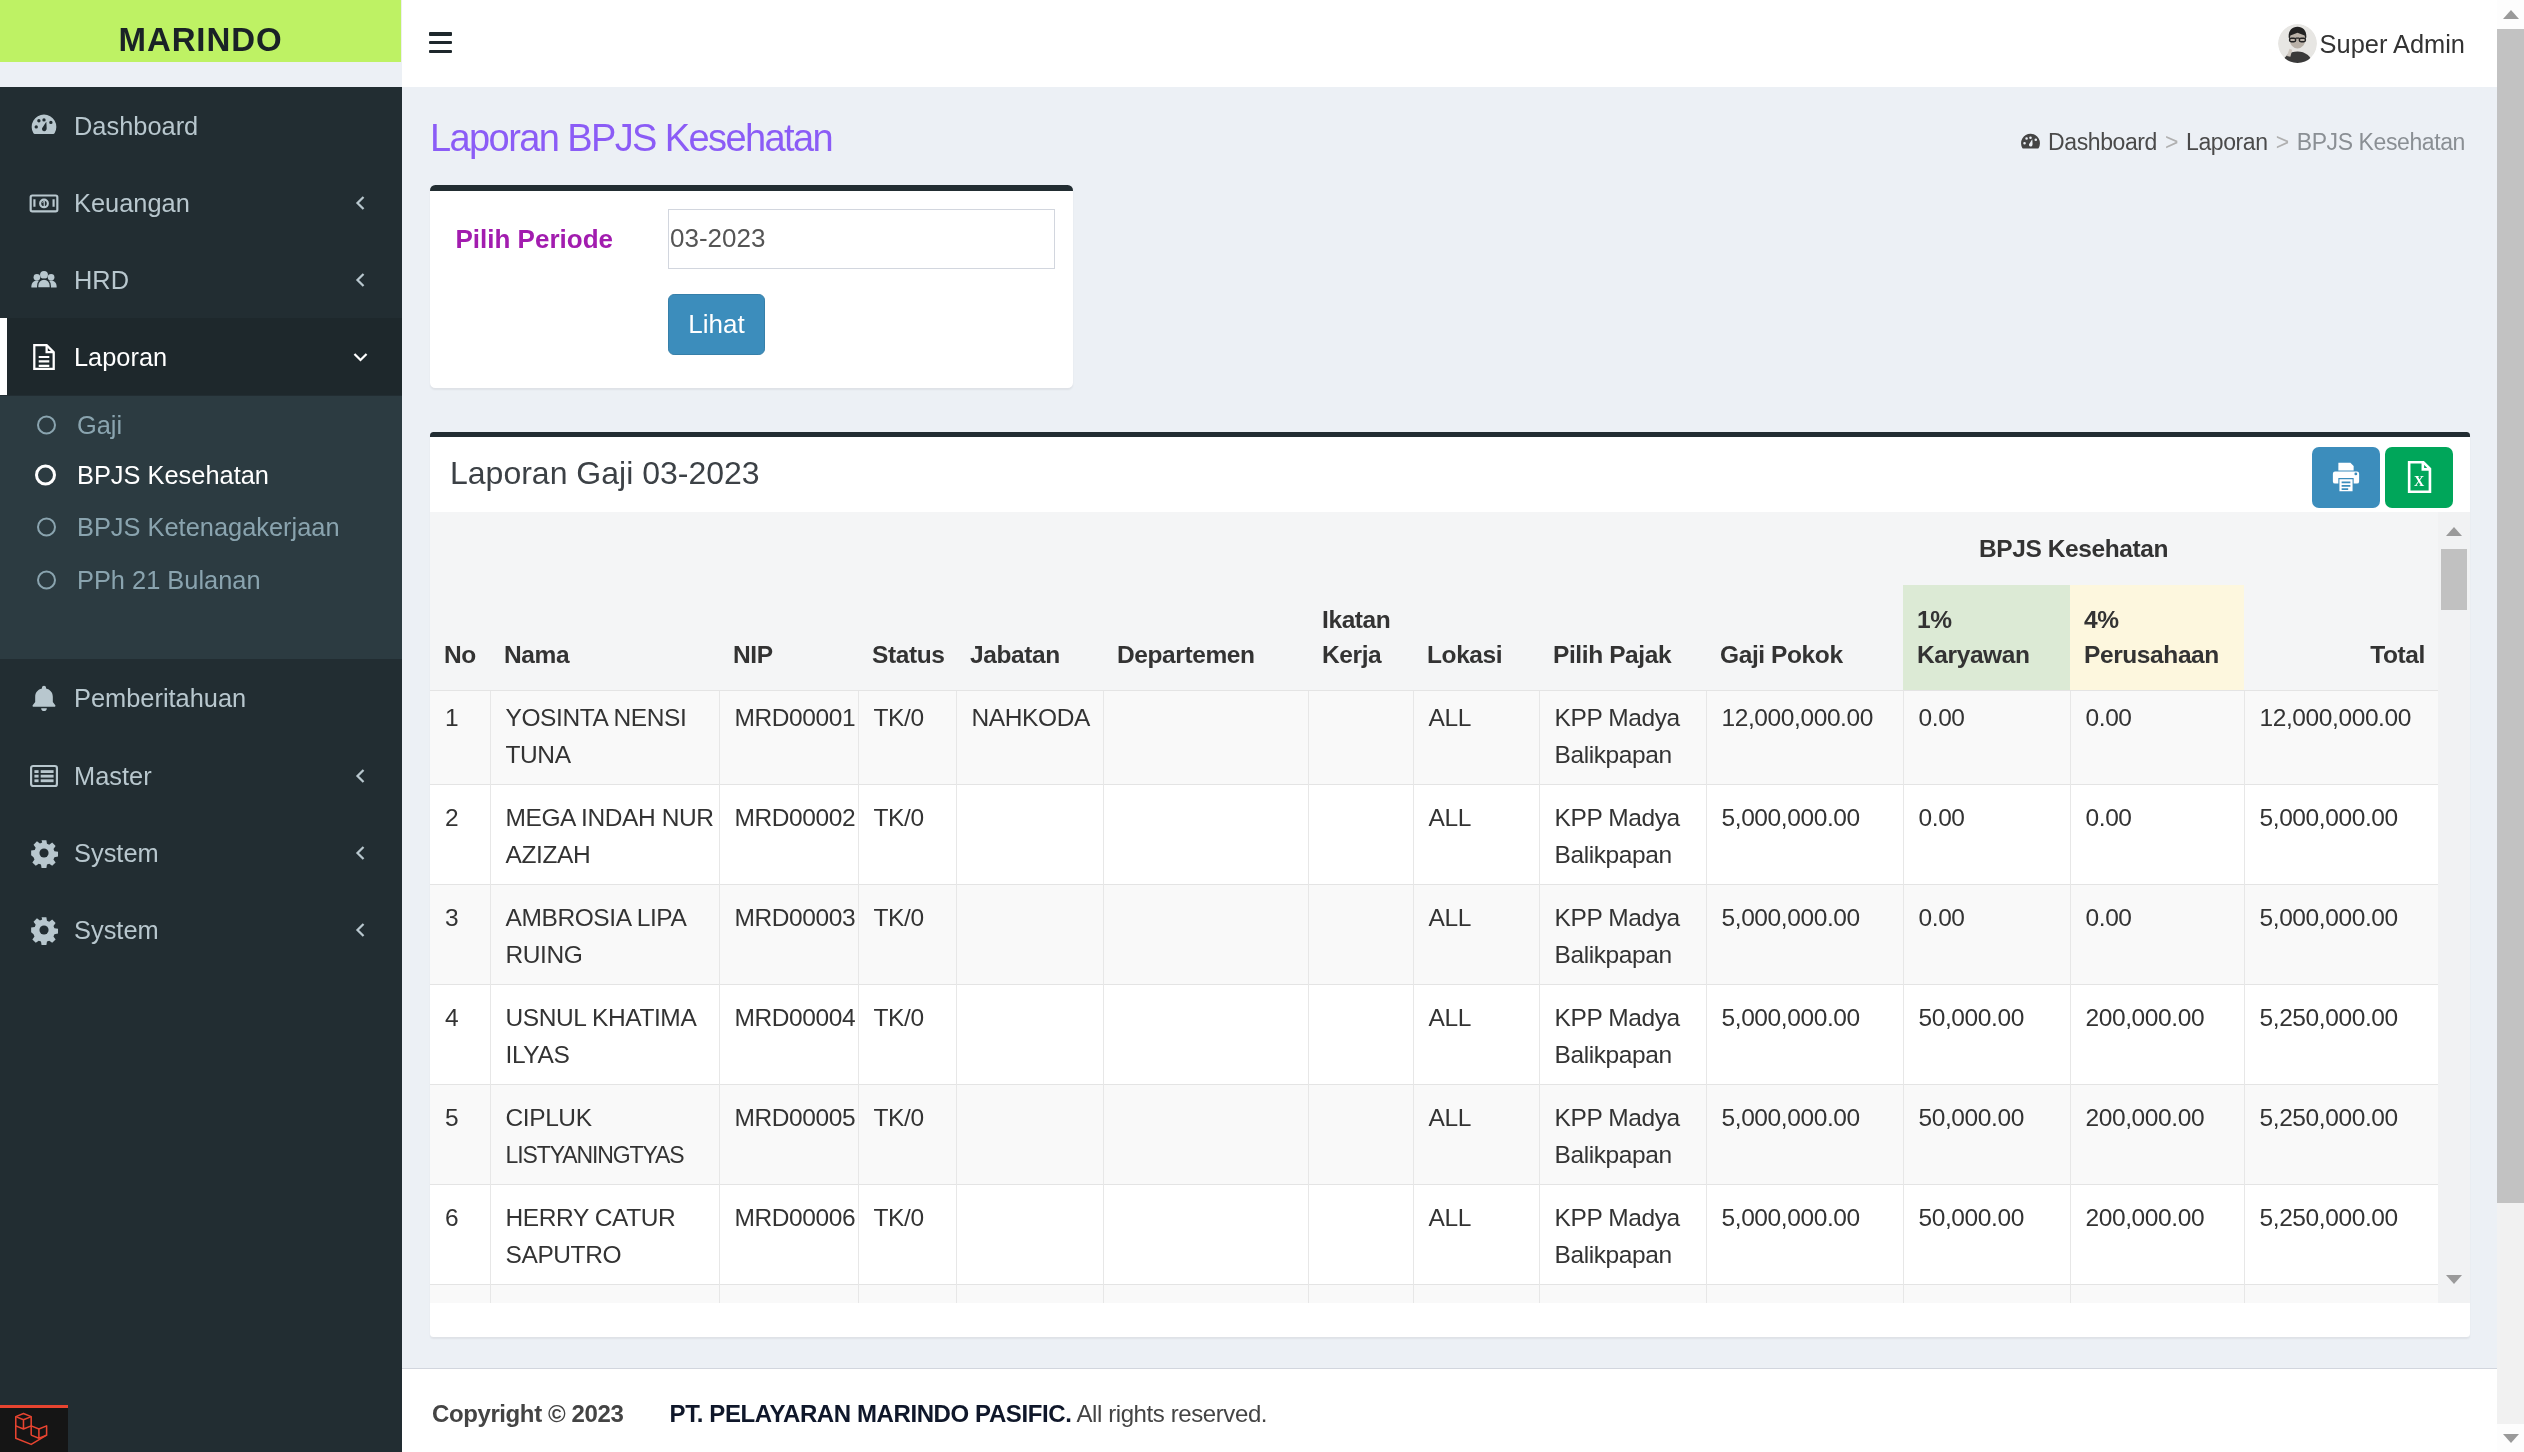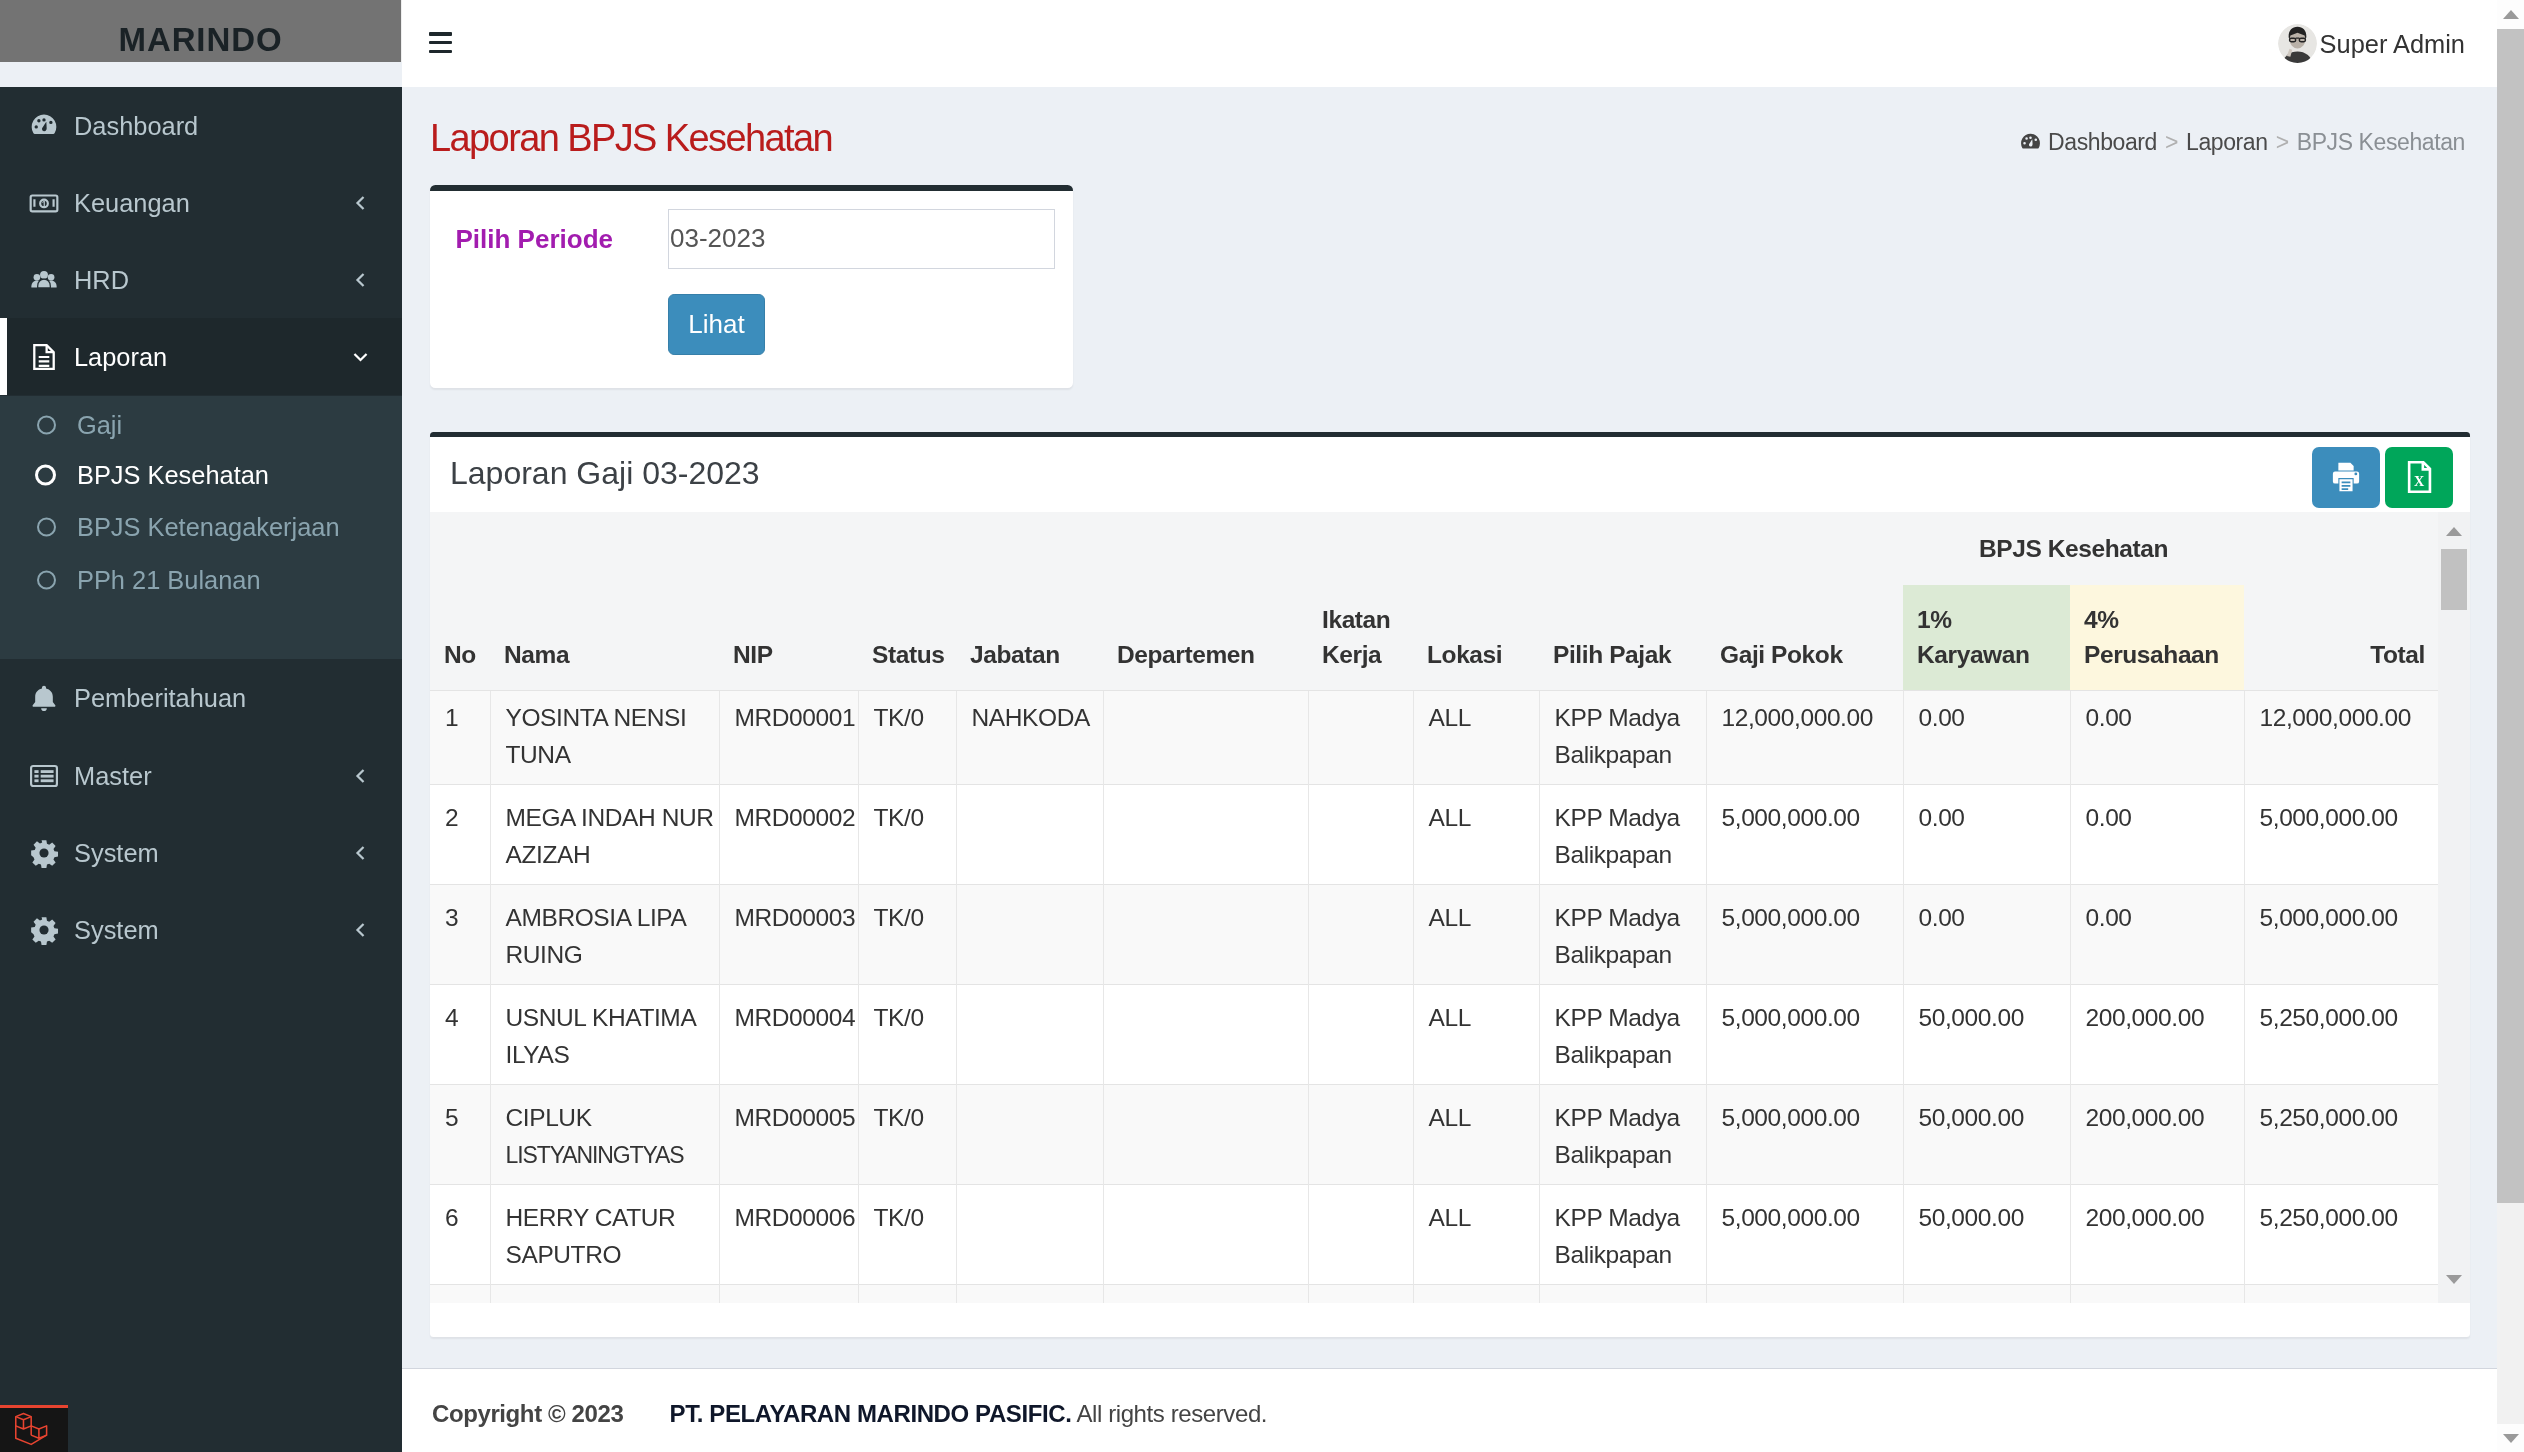--- a/index.html
+++ b/index.html
@@ -1,21 +1,21 @@
 <!DOCTYPE html>
 <html style="font-size:14px"><head>
 <meta charset="utf-8">
 <style>
 * { margin:0; padding:0; box-sizing:border-box; }
 html,body { width:2525px; height:1453px; overflow:hidden; }
 body { font-family:"Liberation Sans", sans-serif; position:relative; background:#ecf0f5; }
 .abs { position:absolute; }
 
 
-#brand { left:0; top:0; width:402px; height:62px; background:#737373; border-right:0.9px solid #eee; }
+#brand { left:0; top:0; width:402px; height:62px; background:#bef264; border-right:0.9px solid #eee; }
 #brand span { position:absolute; left:0; right:0; top:21px; text-align:center; font-size:33px; font-weight:bold; color:#1a2226; letter-spacing:0.9px; }
 #navbar { left:402px; top:0; width:2095px; height:87px; background:#fff; }
 #burger { position:absolute; left:429px; top:32px; width:23px; height:21px; }
 #burger div { height:3.5px; background:#1e282c; margin-bottom:5.3px; border-radius:0.9px; }
 #user { position:absolute; left:0; top:0; width:2525px; height:87px; }
 #uname { position:absolute; right:60px; top:30px; font-size:25.4px; color:#333; white-space:nowrap; }
 #avatar { position:absolute; left:2278px; top:24px; width:39px; height:39px; border-radius:50%; overflow:hidden; }
 
 
 #sidebar { left:0; top:87px; width:402px; height:1366px; background:#222d32; }
@@ -31,21 +31,21 @@
 .smi { position:absolute; left:0; width:402px; height:52px; color:#8aa4af; font-size:25.4px; }
 .smi .oc { position:absolute; left:37px; top:50%; transform:translateY(-50%); width:19px; height:19px; border:2.6px solid #8aa4af; border-radius:50%; }
 .smi .tx { position:absolute; left:77px; top:50%; transform:translateY(-50%); }
 .smi.on { color:#fff; }
 .smi.on .oc { border-color:#fff; border-width:3.5px; width:21px; height:21px; left:35px; }
 
 
 #lara { left:0; top:1405px; width:68px; height:47px; background:#151515; border-top:3.5px solid #e74430; }
 
 
-#h1 { left:430px; top:117px; font-size:38px; color:#b91c1c; font-weight:400; letter-spacing:-1.6px; }
+#h1 { left:430px; top:117px; font-size:38px; color:#8b5cf6; font-weight:400; letter-spacing:-1.6px; }
 #crumb { right:60px; top:129px; font-size:23px; color:#4a4a4a; letter-spacing:-0.4px; }
 #crumb .sep { color:#b0b0b0; padding:0 8px; }
 #crumb .last { color:#8a8f94; }
 
 
 #card1 { left:430px; top:185px; width:643px; height:203px; background:#fff; border-top:6.1px solid #222d32; border-radius:5.3px; box-shadow:0 1.8px 1.8px rgba(0,0,0,.06); }
 #lblper { position:absolute; left:0; width:183px; top:33px; text-align:right; font-weight:bold; font-size:26px; color:#a21caf; }
 #inpper { position:absolute; left:238px; top:17.5px; width:387px; height:60px; border:1.8px solid #d2d6de; font-size:26px; color:#555; line-height:56px; padding-left:1px; }
 #btnlihat { position:absolute; left:238px; top:103px; width:97px; height:61px; background:#3c8dbc; border:1.8px solid #367fa9; border-radius:6.1px; color:#fff; font-size:26px; text-align:center; line-height:58px; }
 

